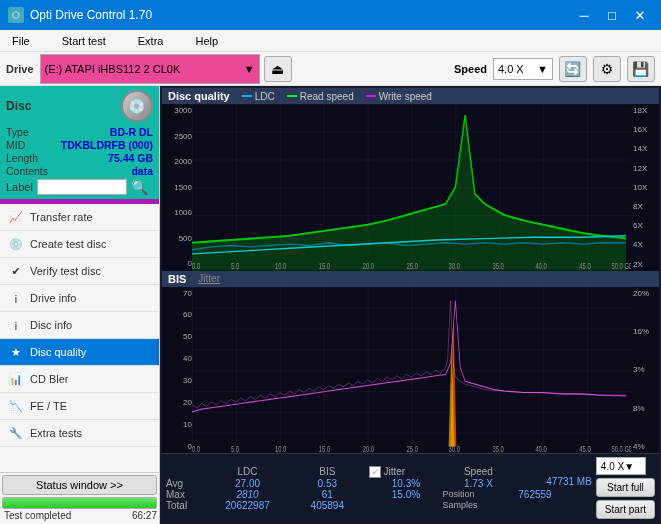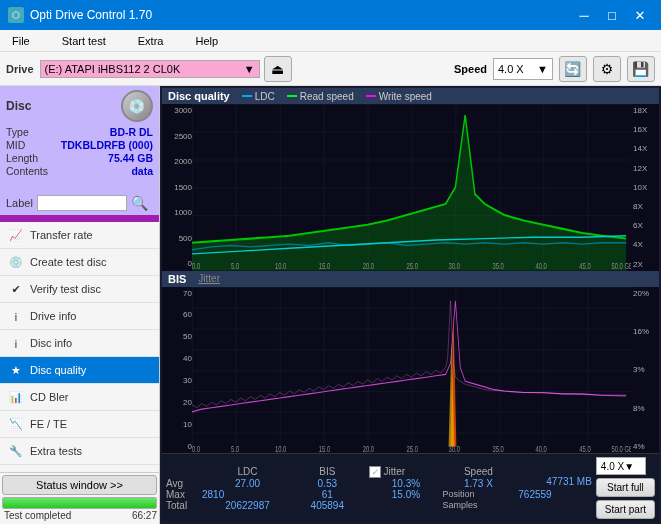--- a/index.html
+++ b/index.html
@@ -49,25 +49,25 @@
       border-bottom: 1px solid #ddd;
     }
     .toolbar-label { font-size: 11px; font-weight: bold; color: #333; }
     .drive-select {
       display: flex;
       align-items: center;
       gap: 4px;
       flex: 1;
     }
     .drive-dropdown {
-      background: #f9a8d4;
+      background: #ec4899;
       border: 1px solid #aaa;
       padding: 2px 4px;
       font-size: 11px;
-      height: 18px;
+      height: 30px;
       min-width: 220px;
       display: flex;
       align-items: center;
       justify-content: space-between;
       cursor: pointer;
     }
     .toolbar-btn {
       width: 28px;
       height: 26px;
       background: #e8e8e8;
@@ -104,34 +104,34 @@
       width: 160px;
       background: #f5f5f5;
       border-right: 1px solid #ccc;
       display: flex;
       flex-direction: column;
     }
 
     
     .disc-panel {
       padding: 4px 6px;
-      border-bottom: 7px solid #a21caf;
-      background: #c4b5fd;
+      border-bottom: 5px solid #a21caf;
+      background: #14b8a6;
     }
     .disc-header {
       display: flex;
       align-items: center;
       justify-content: space-between;
       margin-bottom: 4px;
     }
     .disc-title { font-weight: bold; font-size: 12px; color: #333; }
     .disc-row { display: flex; justify-content: space-between; margin-bottom: 1px; font-size: 10.5px; }
     .disc-key { color: #333; }
     .disc-val { color: #0000cc; font-weight: bold; text-align: right; }
-    .label-row { display: flex; align-items: center; gap: 4px; margin-top: 18px; }
+    .label-row { display: flex; align-items: center; gap: 4px; margin-top: 2px; }
     .label-input { border: 1px solid #aaa; height: 16px; width: 90px; font-size: 10px; padding: 0 2px; }
 
     
     .nav-items { flex: 1; }
     .nav-item {
       display: flex;
       align-items: center;
       gap: 6px;
       padding: 5px 8px;
       cursor: pointer;
@@ -486,21 +486,21 @@
             <tr>
               <td style="color:#aaa;">Avg</td>
               <td style="color:#6af;text-align:center;">27.00</td>
               <td style="color:#6af;text-align:center;">0.53</td>
               <td></td>
               <td style="color:#6af;text-align:center;">10.3%</td>
               <td style="color:#6af;text-align:center;">1.73 X</td>
             </tr>
             <tr>
               <td style="color:#aaa;">Max</td>
-              <td style="color:#6af;">2810</td>
+              <td style="color:#6af;text-align:center;font-style:italic;">2810</td>
               <td style="color:#6af;text-align:center;">61</td>
               <td></td>
               <td style="color:#6af;text-align:center;">15.0%</td>
               <td style="color:#aaa;font-size:9px;">Position</td>
             </tr>
             <tr>
               <td style="color:#aaa;">Total</td>
               <td style="color:#6af;text-align:center;">20622987</td>
               <td style="color:#6af;text-align:center;">405894</td>
               <td></td>

